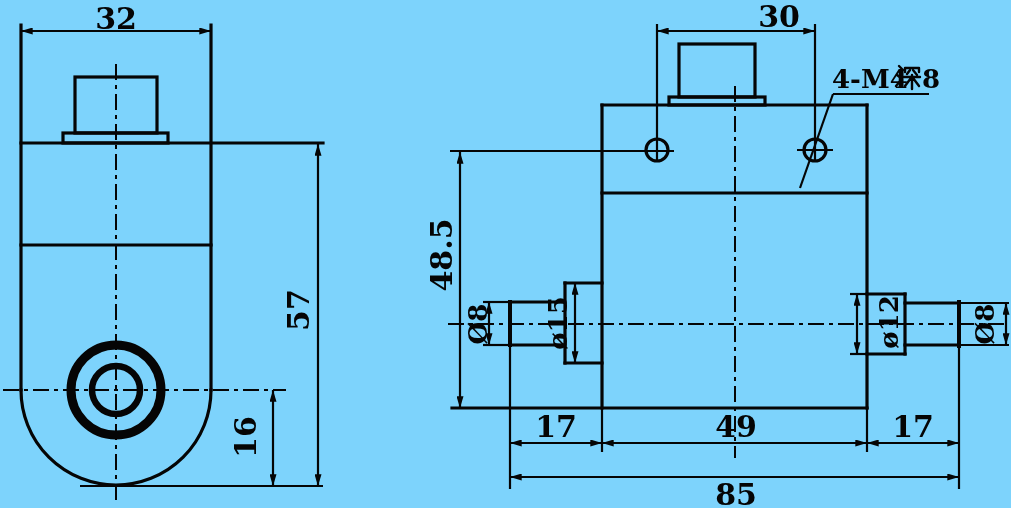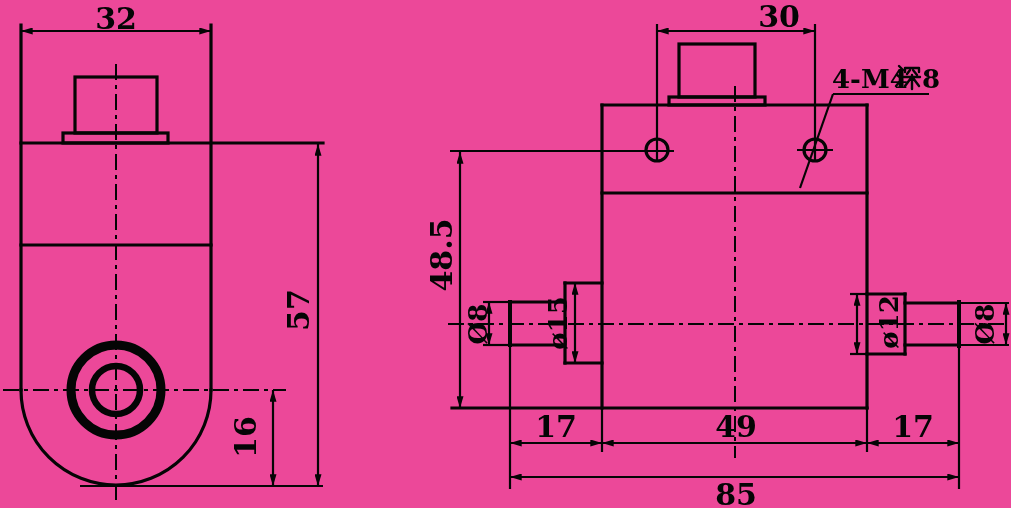--- a/index.html
+++ b/index.html
@@ -1,19 +1,19 @@
 <!DOCTYPE html>
 <html><head>
 <meta charset="utf-8">
 <style>
   html,body{margin:0;padding:0;background:#e8e8e8;}
   .stage{
     position:relative;
     width:1011px;height:508px;
-    background:#ec4899;
+    background:#7dd3fc;
     font-family:"DejaVu Serif","Liberation Serif",serif;
     overflow:hidden;
   }
   svg{display:block}
   .ol{stroke:#050505;stroke-width:3.2;fill:none;stroke-linecap:square;}
   .thick{stroke:#050505;stroke-width:4;fill:none;stroke-linecap:square;}
   .dim{stroke:#050505;stroke-width:2.2;fill:none;stroke-linecap:butt;}
   .cl{stroke:#050505;stroke-width:2;fill:none;stroke-dasharray:16 5 4 5;}
   .dimtxt{fill:#050505;font-weight:bold;font-size:30px;}
   .dimtxt.small{font-size:26px;}

